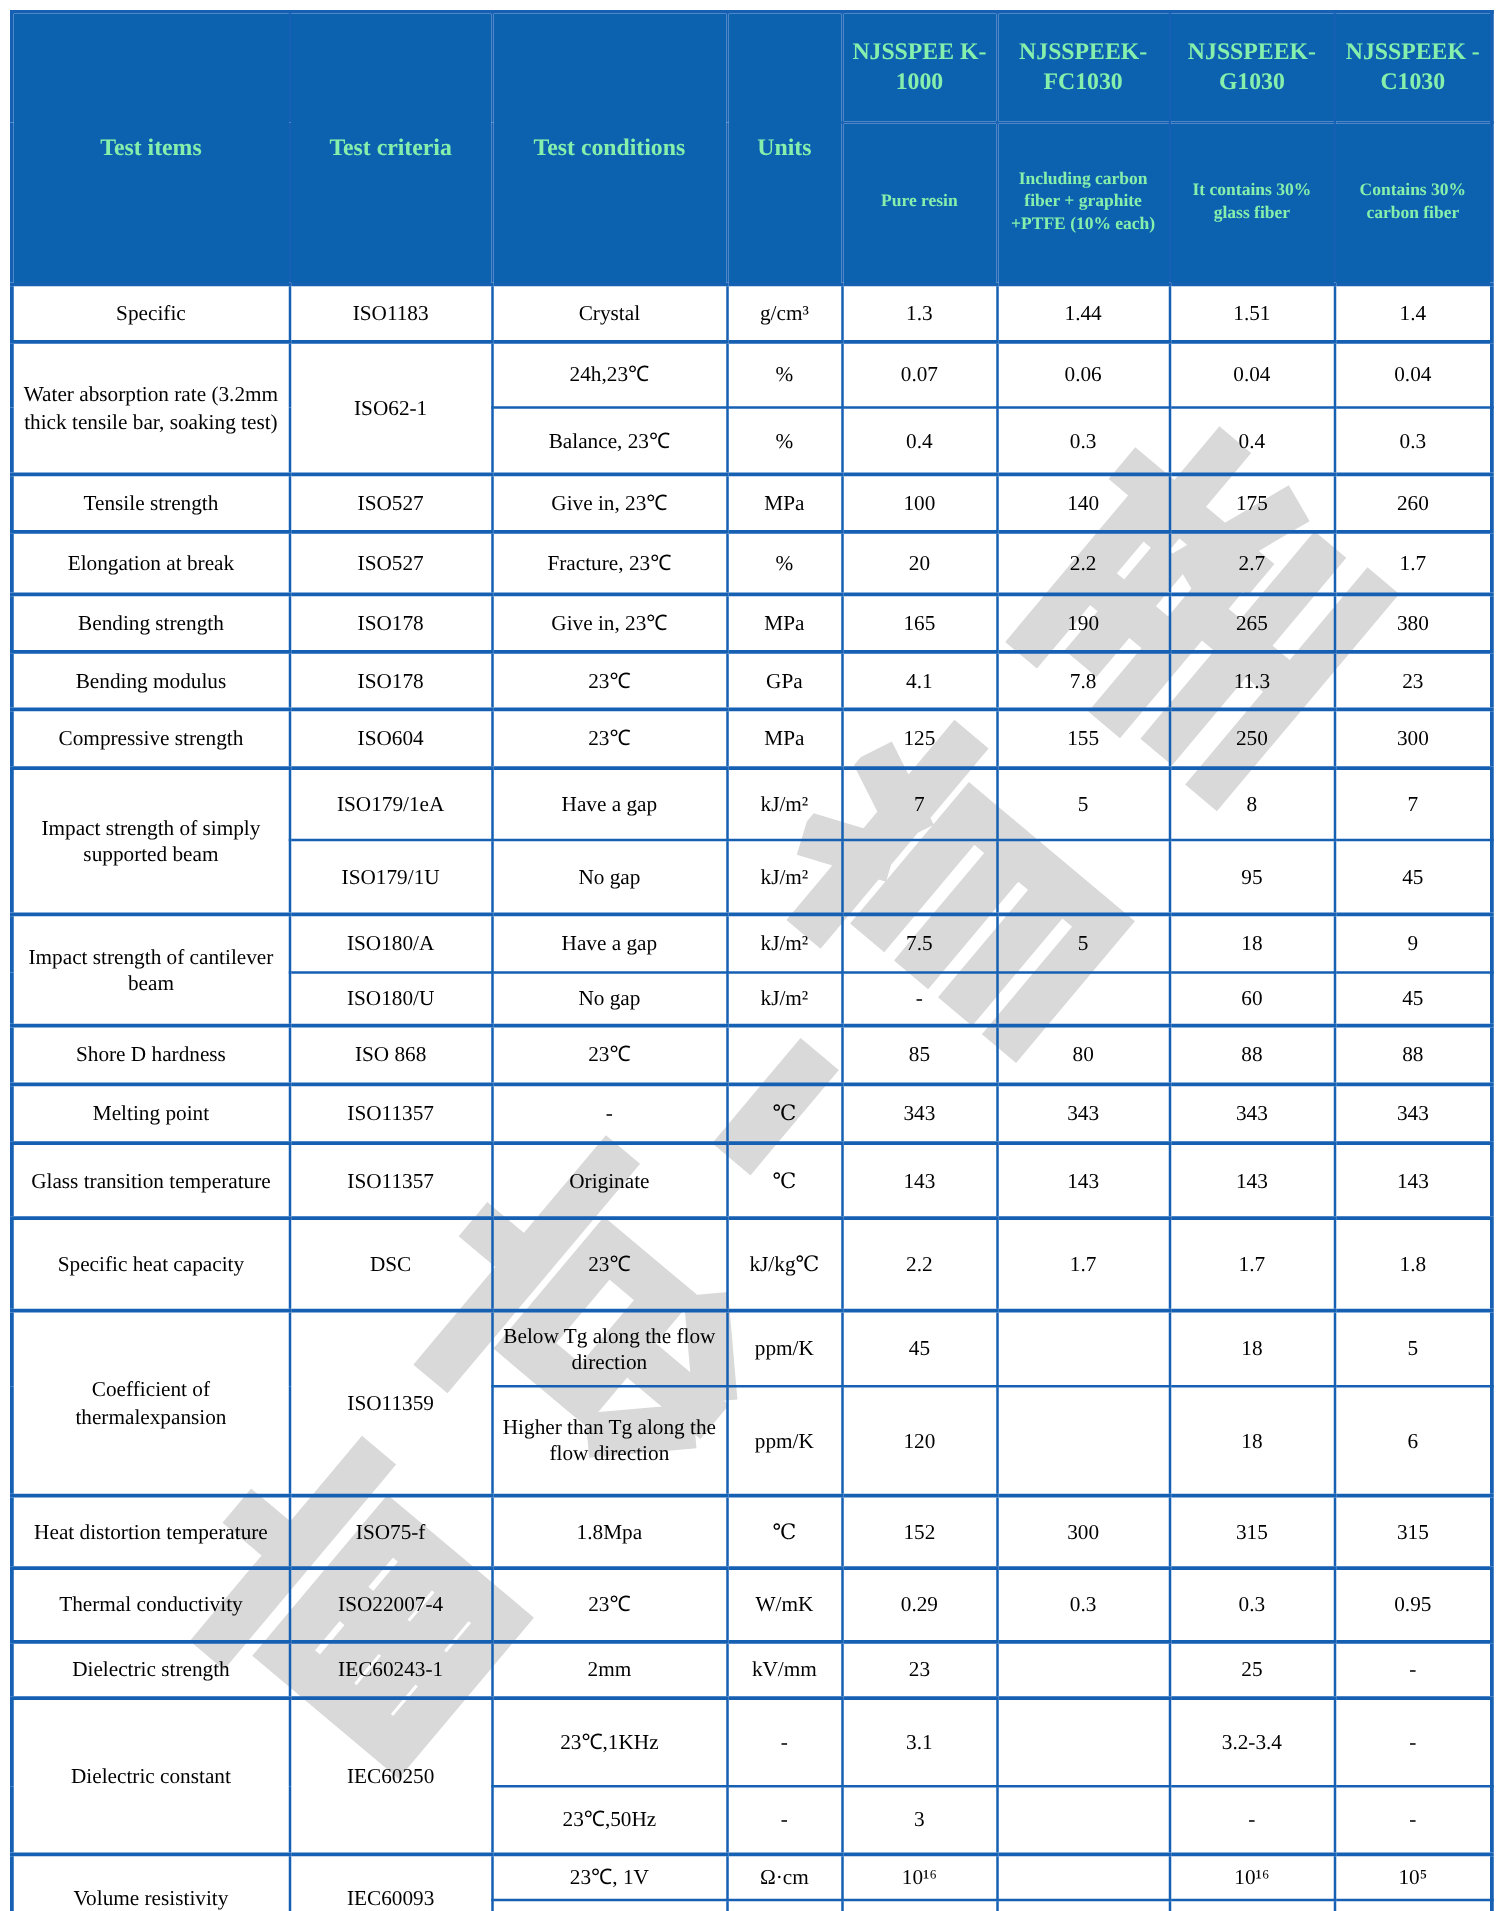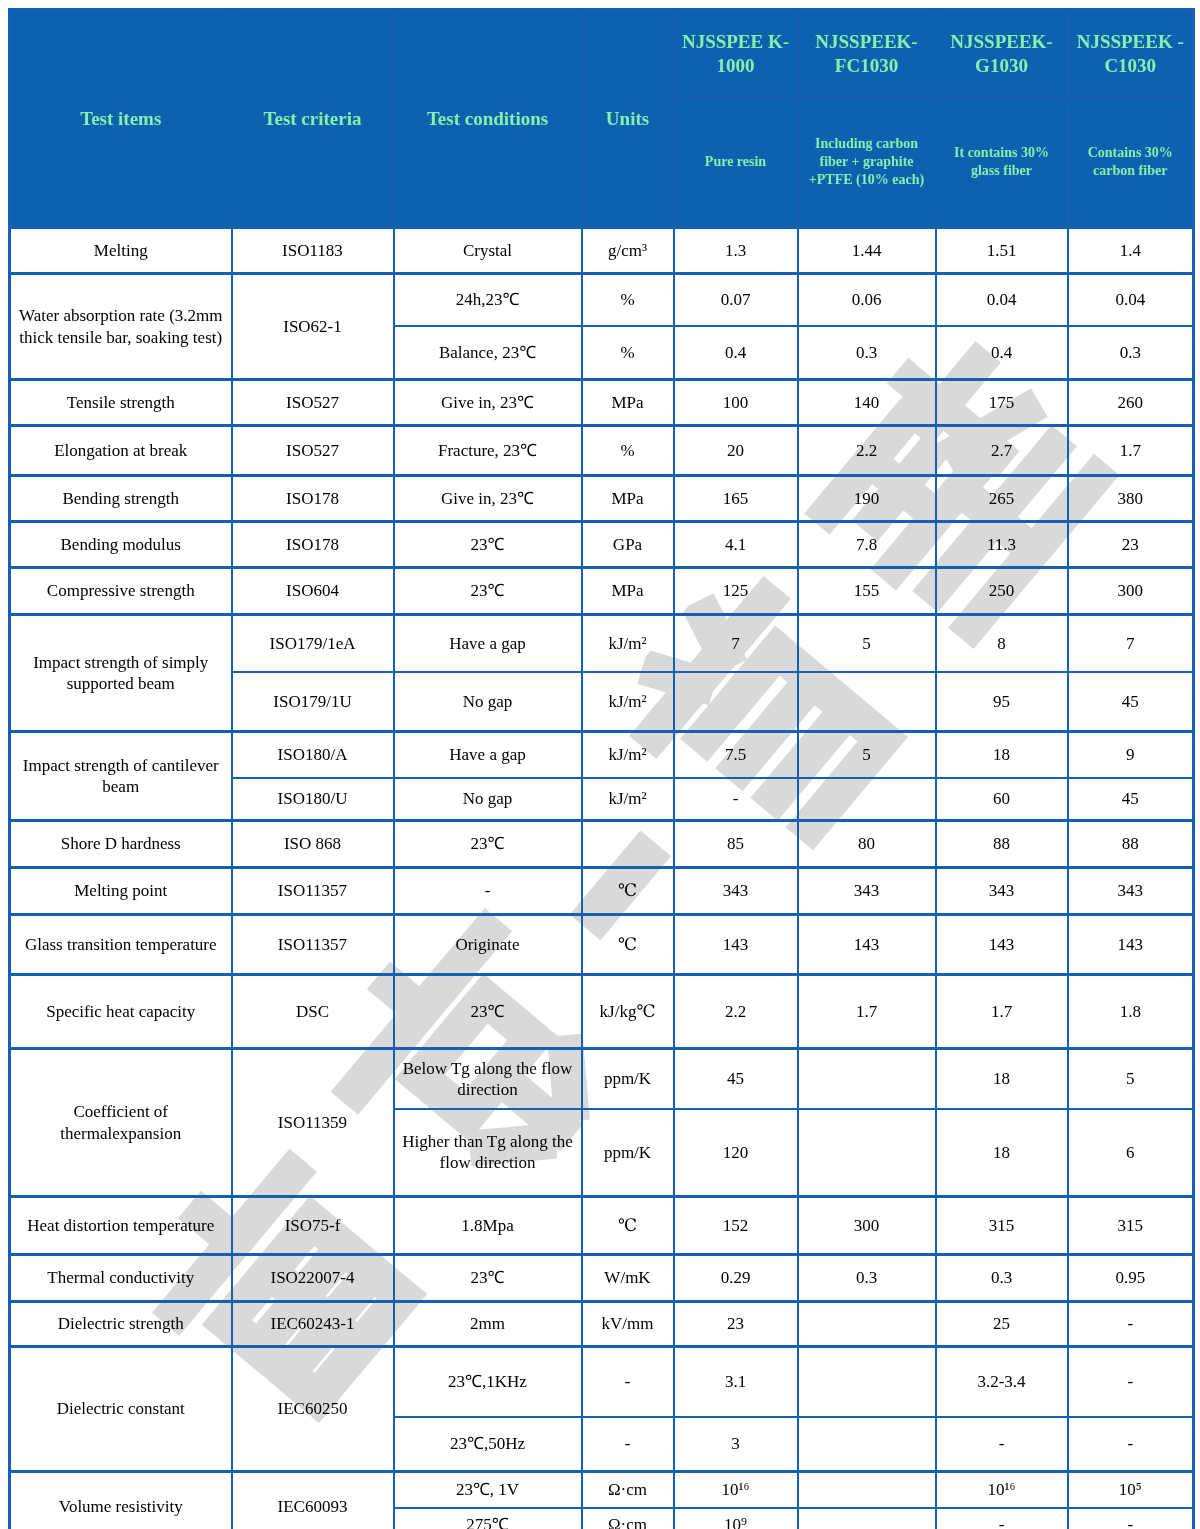--- a/index.html
+++ b/index.html
@@ -104,21 +104,21 @@
       </tr>
       <tr style="height:130px">
         <th class="desc">Pure resin</th>
         <th class="desc">Including carbon fiber + graphite +PTFE (10% each)</th>
         <th class="desc">It contains 30% glass fiber</th>
         <th class="desc">Contains 30% carbon fiber</th>
       </tr>
     </thead>
     <tbody>
       <tr class="major" style="height:46px">
-        <td>Melting</td>
+        <td>Specific</td>
         <td>ISO1183</td>
         <td class="cond">Crystal</td>
         <td>g/cm³</td>
         <td>1.3</td>
         <td>1.44</td>
         <td>1.51</td>
         <td>1.4</td>
       </tr>
       <tr class="major" style="height:52px">
         <td rowspan="2">Water absorption rate (3.2mm thick tensile bar, soaking test)</td>
@@ -287,21 +287,21 @@
       <tr class="major" style="height:58px">
         <td>Heat distortion temperature</td>
         <td>ISO75-f</td>
         <td class="cond">1.8Mpa</td>
         <td>℃</td>
         <td>152</td>
         <td>300</td>
         <td>315</td>
         <td>315</td>
       </tr>
-      <tr class="major" style="height:47px">
+      <tr class="major" style="height:59px">
         <td>Thermal conductivity</td>
         <td>ISO22007-4</td>
         <td class="cond">23℃</td>
         <td>W/mK</td>
         <td>0.29</td>
         <td>0.3</td>
         <td>0.3</td>
         <td>0.95</td>
       </tr>
       <tr class="major" style="height:45px">

